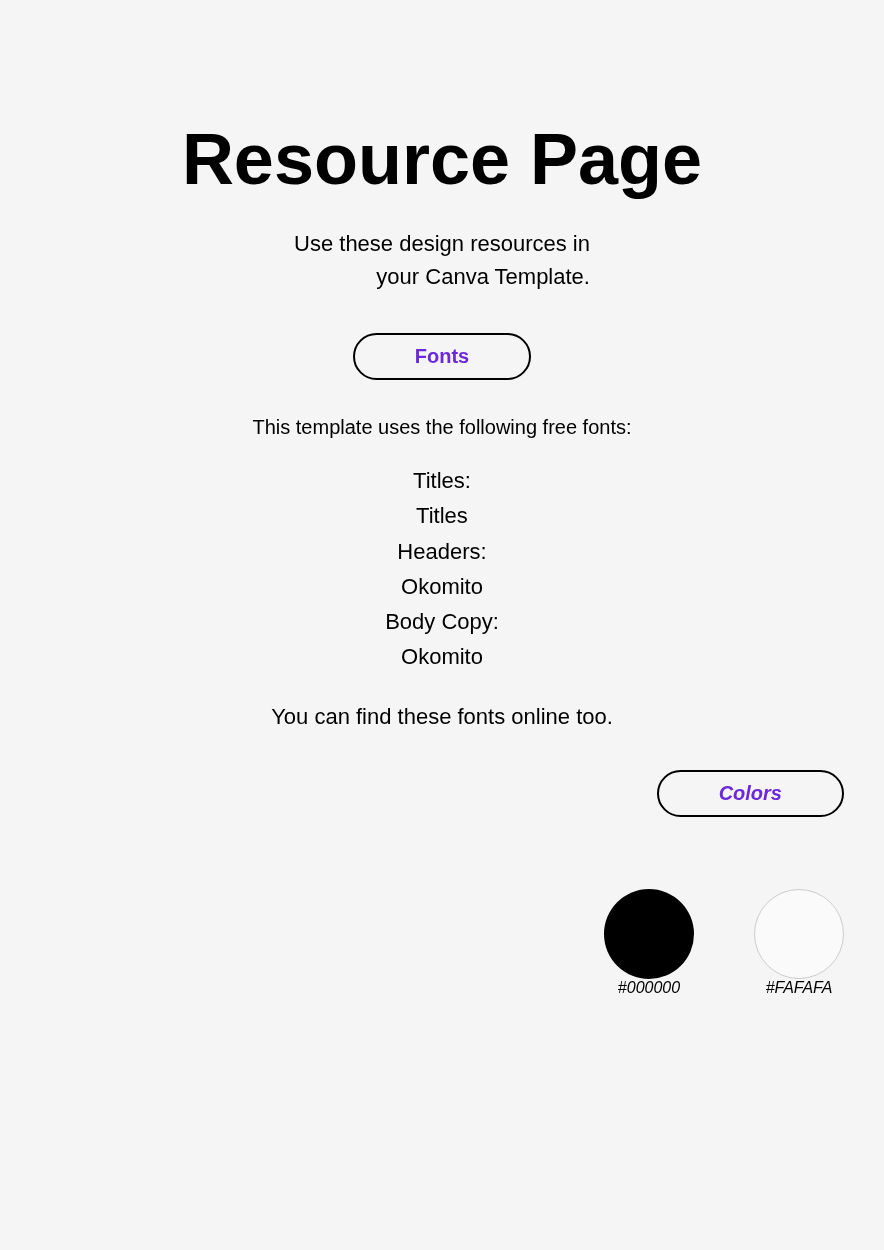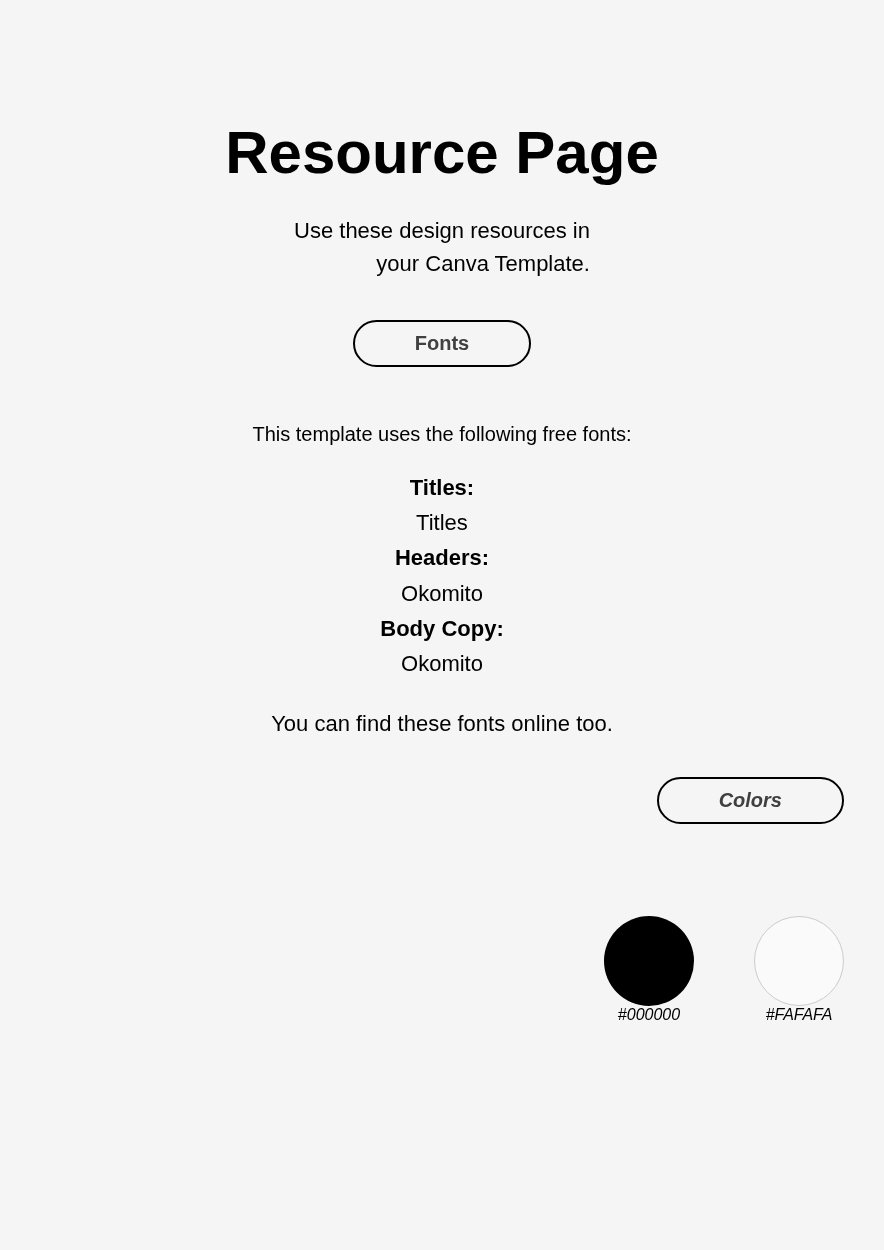--- a/index.html
+++ b/index.html
@@ -13,21 +13,21 @@
       min-height: 1250px;
       background-color: #F5F5F5;
       font-family: 'Arial', sans-serif;
       display: flex;
       flex-direction: column;
       align-items: center;
       padding: 120px 40px 80px;
     }
 
     .page-title {
-      font-size: 60px;
+      font-size: 72px;
       font-weight: 900;
       color: #000000;
       text-align: center;
       line-height: 1.1;
       margin-bottom: 28px;
       font-family: 'Arial Black', 'Arial', sans-serif;
     }
 
     .subtitle {
       font-size: 22px;
@@ -36,24 +36,24 @@
       line-height: 1.5;
       margin-bottom: 40px;
     }
 
     .section-badge {
       border: 2px solid #000000;
       border-radius: 30px;
       padding: 10px 60px;
       font-size: 20px;
       font-weight: 600;
-      color: #404040;
+      color: #6d28d9;
       background: transparent;
       display: inline-block;
-      margin-bottom: 56px;
+      margin-bottom: 36px;
     }
 
     .fonts-description {
       font-size: 20px;
       color: #000000;
       text-align: center;
       margin-bottom: 24px;
     }
 
     .font-list {
@@ -61,21 +61,21 @@
       margin-bottom: 30px;
     }
 
     .font-list-item {
       font-size: 22px;
       color: #000000;
       line-height: 1.6;
     }
 
     .font-list-item.bold {
-      font-weight: 700;
+      font-weight: 400;
     }
 
     .font-find-text {
       font-size: 22px;
       color: #000000;
       text-align: right;
       margin-bottom: 40px;
     }
 
     .colors-section {

